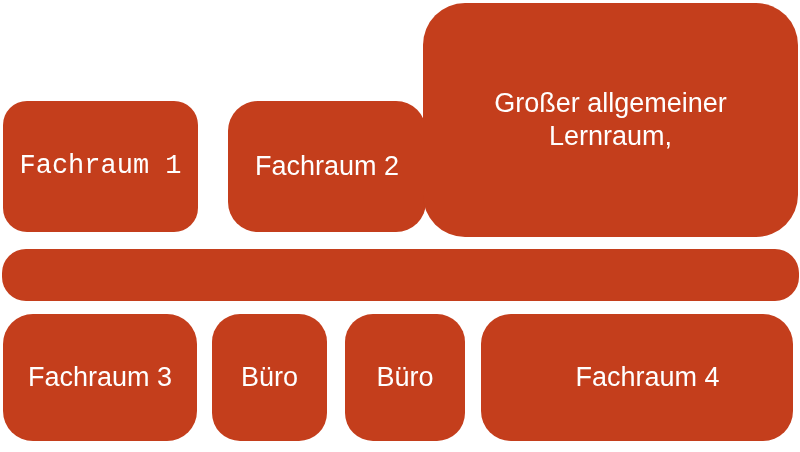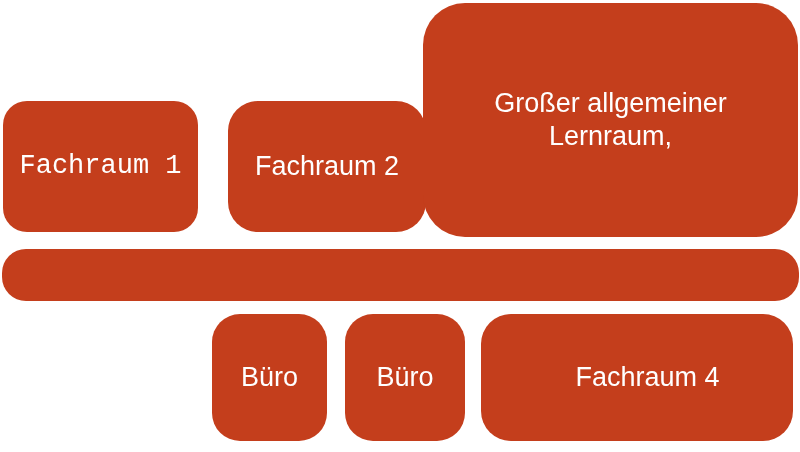--- a/index.html
+++ b/index.html
@@ -56,20 +56,23 @@
     <span class="label" style="white-space: normal;">
       <span class="line">Großer allgemeiner</span>
       <span class="line">Lernraum,</span>
     </span>
   </div>
 
   <div class="room" id="corridor">
     <span class="label"></span>
   </div>
 
+  <div class="room" id="fachraum-3">
+    <span class="label">Fachraum 3</span>
+  </div>
 
   <div class="room" id="buero-1">
     <span class="label">Büro</span>
   </div>
 
   <div class="room" id="buero-2">
     <span class="label">Büro</span>
   </div>
 
   <div class="room" id="fachraum-4">

